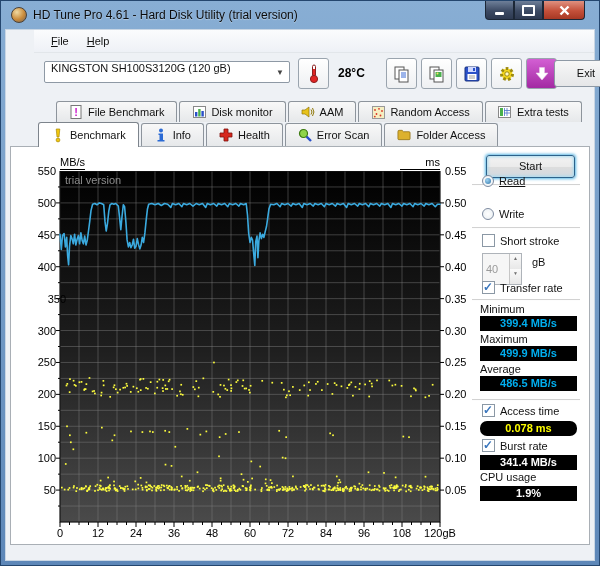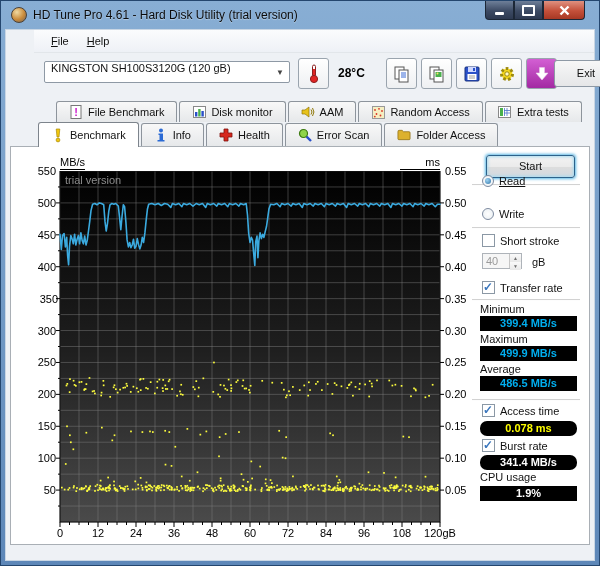--- a/index.html
+++ b/index.html
@@ -46,21 +46,21 @@
   .watermark{position:absolute;left:54px;top:27px;color:#8c8c8c;z-index:2;}
   #plot-svg{position:absolute;left:43px;top:24px;}
   
   .sep{position:absolute;left:461px;width:108px;height:1px;background:#d2d2d2;border-bottom:1px solid #fdfdfd;}
   .start-btn{position:absolute;left:475px;top:8px;width:89px;height:23px;background:linear-gradient(#f3f3f3,#ebebeb 50%,#dddddd 50%,#d3d9df);border:1px solid #2c628b;border-radius:3px;box-shadow:0 0 3px 1px #58b6e4, inset 0 0 3px 1px #a8dbf0;text-align:center;line-height:21px;color:#111;box-sizing:border-box;}
   .ctl{position:absolute;display:flex;align-items:center;gap:5px;color:#111;}
   .radio{width:12px;height:12px;border-radius:50%;background:radial-gradient(#fefefe,#e8eef2);border:1px solid #7e8ba0;box-sizing:border-box;position:relative;flex:0 0 auto;}
   .radio.checked::after{content:"";position:absolute;left:2px;top:2px;width:6px;height:6px;border-radius:50%;background:radial-gradient(circle at 35% 35%,#9fd4f2,#2f73a8);}
   .checkbox{width:13px;height:13px;background:#fff;border:1px solid #8b98a5;box-sizing:border-box;position:relative;flex:0 0 auto;}
   .checkbox.checked::after{content:"\2713";position:absolute;left:0px;top:-2px;font-size:12px;font-weight:bold;color:#3a76bd;}
-  .spin-wrap{position:absolute;left:471px;top:106px;width:40px;height:16px;border:1px solid #aeb3b9;background:#f6f6f6;display:flex;box-sizing:border-box;}
+  .spin-wrap{position:absolute;left:471px;top:106px;width:40px;height:32px;border:1px solid #aeb3b9;background:#f6f6f6;display:flex;box-sizing:border-box;}
   .spin-value{flex:1;border:none;background:transparent;color:#9a9a9a;font-size:11px;padding:2px 3px;width:20px;font-family:"Liberation Sans",sans-serif;}
   .spin-btns{width:13px;display:flex;flex-direction:column;border-left:1px solid #c6c6c6;}
   .spin-btns div{flex:1;font-size:5px;line-height:8px;text-align:center;color:#707070;background:linear-gradient(#fafafa,#e8e8e8);}
   .unit-label{position:absolute;left:521px;top:109px;color:#111;}
   .stat-label{position:absolute;left:469px;color:#111;}
   .value-box{position:absolute;left:469px;width:97px;height:15px;background:#000;text-align:center;font-weight:bold;font-size:11px;line-height:15px;}
   .v-cyan{color:#00aeef;}
   .v-yellow{color:#ffff00;}
   .v-white{color:#ffffff;}
 </style>
@@ -982,21 +982,21 @@
             <rect x="114.46666666666667" y="274.89454545454544" width="1.7" height="1.7" fill="#fcfc3e"></rect>
             <rect x="186.98333333333332" y="309.99454545454546" width="1.7" height="1.7" fill="#fcfc3e"></rect>
             <rect x="278.5" y="308.08" width="1.7" height="1.7" fill="#fcfc3e"></rect>
             <rect x="323.15" y="301.06" width="1.7" height="1.7" fill="#fcfc3e"></rect>
             <polyline points="0.0,63.2 1.3,78.5 2.5,64.5 4.1,62.5 5.4,75.9 6.7,66.4 7.6,84.2 8.6,93.8 9.5,75.3 10.8,64.5 12.0,67.6 13.3,72.8 14.6,63.2 15.8,74.0 17.1,68.3 18.4,64.5 19.6,72.8 20.9,61.9 22.2,69.6 23.4,72.8 24.7,65.1 26.0,74.0 27.2,69.6 28.5,60.0 29.8,49.8 31.0,39.6 32.6,33.2 34.8,32.5 37.0,33.8 39.3,31.9 41.5,32.5 43.7,33.8 45.0,50.4 46.2,60.0 47.5,52.3 48.8,40.2 50.0,33.8 51.9,32.5 53.8,33.2 55.7,32.5 57.0,33.8 58.3,35.1 59.5,45.9 60.8,58.7 62.1,44.7 63.3,33.8 64.6,35.7 65.9,51.1 67.1,68.9 68.4,75.9 69.7,71.5 70.9,76.6 72.2,74.0 73.5,68.3 74.7,77.2 76.0,75.3 77.3,67.6 78.5,73.4 79.8,77.9 81.1,74.0 82.3,66.4 83.6,71.5 84.9,61.9 86.1,49.8 87.4,38.3 88.7,33.2 91.8,32.5 95.0,33.8 98.2,32.5 101.3,34.5 104.5,32.5 107.7,33.2 110.8,36.4 112.4,32.5 115.6,33.8 118.8,32.5 121.9,35.7 123.5,32.5 126.7,33.8 129.8,32.5 133.0,35.1 136.2,32.5 139.3,33.8 142.5,32.5 145.7,36.4 147.3,32.5 150.4,33.8 153.6,32.5 156.8,35.1 158.3,32.5 161.5,33.8 164.7,32.5 167.8,35.7 169.4,32.5 172.6,33.8 175.8,32.5 178.9,35.1 180.5,32.5 183.7,33.8 186.2,32.5 187.5,44.0 188.7,62.5 190.0,71.5 191.3,66.4 192.5,68.9 193.8,83.6 194.8,94.5 195.7,70.8 197.0,65.1 197.9,86.8 198.9,69.6 200.1,61.9 201.4,67.6 202.7,63.2 203.9,66.4 205.2,60.6 206.5,55.5 207.7,47.2 209.0,37.7 210.6,33.2 213.8,33.8 216.9,32.5 220.1,35.7 221.7,32.5 224.8,33.8 228.0,32.5 231.2,35.1 232.8,32.5 235.9,33.8 239.1,32.5 242.3,36.4 243.8,32.5 247.0,33.8 250.2,32.5 253.3,35.1 254.9,32.5 258.1,33.8 261.3,32.5 264.4,35.7 266.0,32.5 269.2,33.8 272.3,32.5 275.5,35.1 277.1,32.5 280.3,33.8 283.4,32.5 286.6,36.4 288.2,32.5 291.3,33.8 294.5,32.5 297.7,35.1 299.3,32.5 302.4,33.8 305.6,32.5 308.8,35.7 310.3,32.5 313.5,33.8 316.7,32.5 319.8,35.1 321.4,32.5 324.6,33.8 327.8,32.5 330.9,36.4 332.5,32.5 335.7,33.8 338.8,32.5 342.0,35.1 343.6,32.5 346.8,33.8 349.9,32.5 353.1,35.7 354.7,32.5 357.8,33.8 361.0,32.5 364.2,35.1 365.8,32.5 368.9,33.8 372.1,32.5 375.3,35.7 377.5,33.2 380.0,33.2" fill="none" stroke="#3baadf" stroke-width="1.6" stroke-linejoin="round" stroke-linecap="round"></polyline>
           </svg>
       <div class="axis-label" style="left: 2px; width: 43px; text-align: right; top: 18px;">550</div>
           <div class="axis-label" style="left: 2px; width: 43px; text-align: right; top: 49.9091px;">500</div>
           <div class="axis-label" style="left: 2px; width: 43px; text-align: right; top: 81.8182px;">450</div>
           <div class="axis-label" style="left: 2px; width: 43px; text-align: right; top: 113.727px;">400</div>
-          <div class="axis-label" style="left: 4px; width: 43px; text-align: right; top: 145.636px;">350</div>
+          <div class="axis-label" style="left: 12px; width: 43px; text-align: right; top: 145.636px;">350</div>
           <div class="axis-label" style="left: 2px; width: 43px; text-align: right; top: 177.545px;">300</div>
           <div class="axis-label" style="left: 2px; width: 43px; text-align: right; top: 209.455px;">250</div>
           <div class="axis-label" style="left: 2px; width: 43px; text-align: right; top: 241.364px;">200</div>
           <div class="axis-label" style="left: 2px; width: 43px; text-align: right; top: 273.273px;">150</div>
           <div class="axis-label" style="left: 2px; width: 43px; text-align: right; top: 305.182px;">100</div>
           <div class="axis-label" style="left: 2px; width: 43px; text-align: right; top: 337.091px;">50</div>
           <div class="axis-label" style="left: 434px; width: 34px; top: 18px;">0.55</div>
           <div class="axis-label" style="left: 434px; width: 34px; top: 49.9091px;">0.50</div>
           <div class="axis-label" style="left: 434px; width: 34px; top: 81.8182px;">0.45</div>
           <div class="axis-label" style="left: 434px; width: 34px; top: 113.727px;">0.40</div>
@@ -1063,20 +1063,20 @@
       <div class="ctl" style="left:471px;top:257px;">
         <span class="checkbox checked"></span>
         <span>Access time</span>
       </div>
       <div class="value-box v-yellow" style="top:274px;border-radius:7px;">0.078 ms</div>
 
       <div class="ctl" style="left:471px;top:292px;">
         <span class="checkbox checked"></span>
         <span>Burst rate</span>
       </div>
-      <div class="value-box v-white" style="top:308px;border-radius:7px;">341.4 MB/s</div>
+      <div class="value-box v-white" style="top:308px;">341.4 MB/s</div>
 
       <div class="stat-label" style="top:324px;">CPU usage</div>
       <div class="value-box v-white" style="top:339px;">1.9%</div>
     </div>
 
   </div>
 </div>
 
 </body></html>

